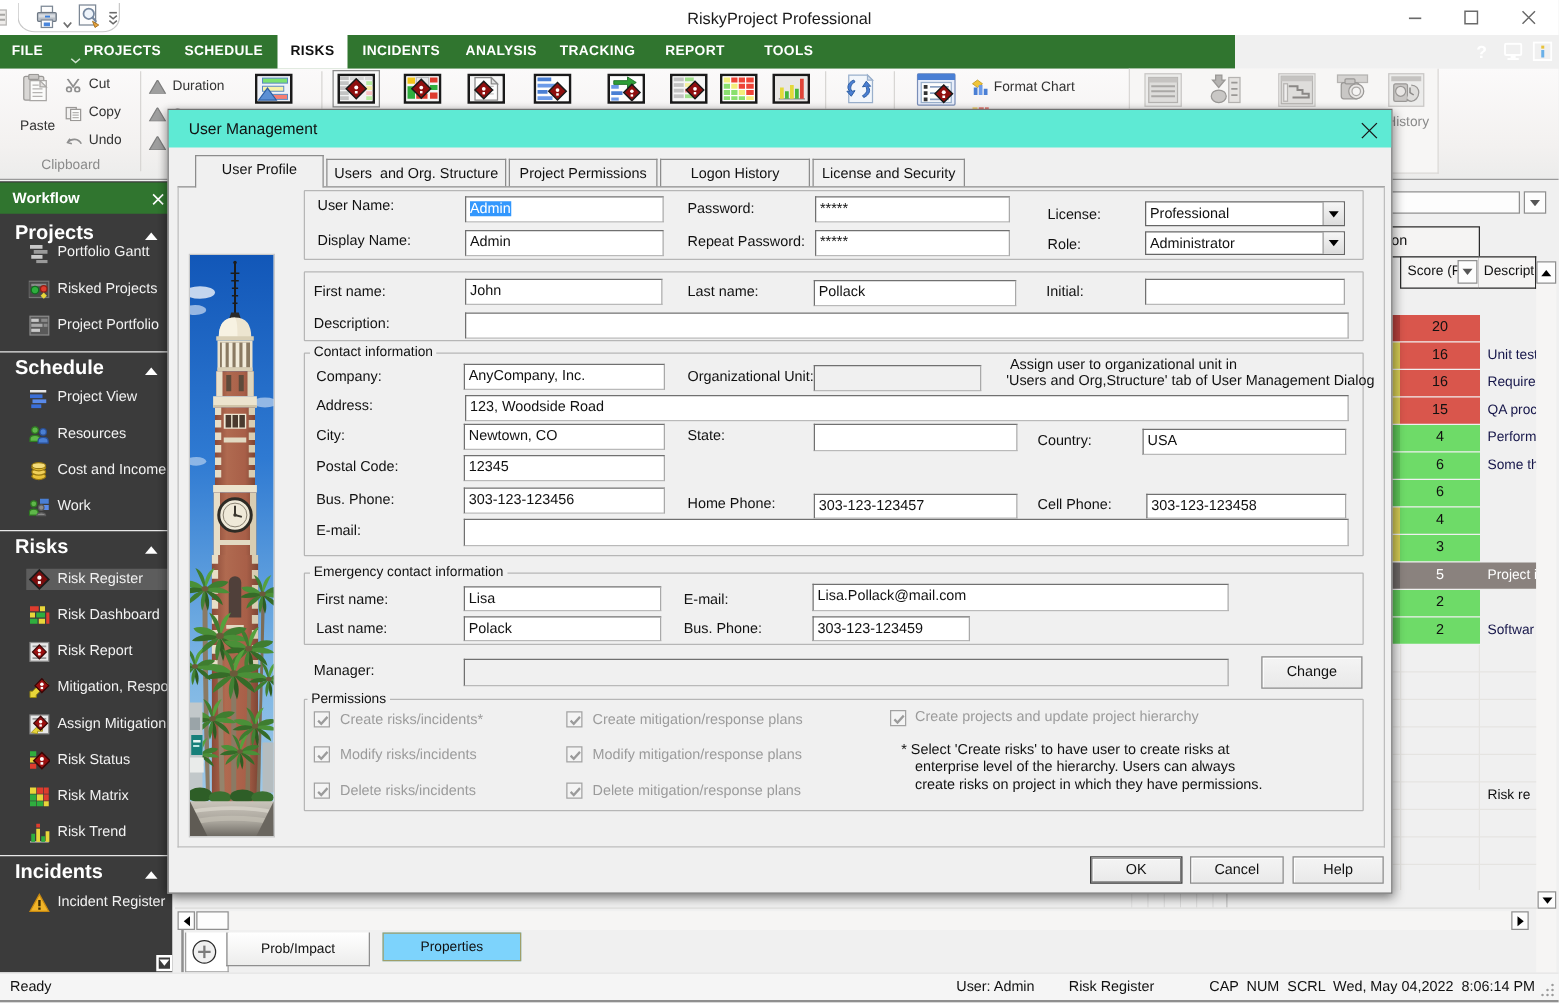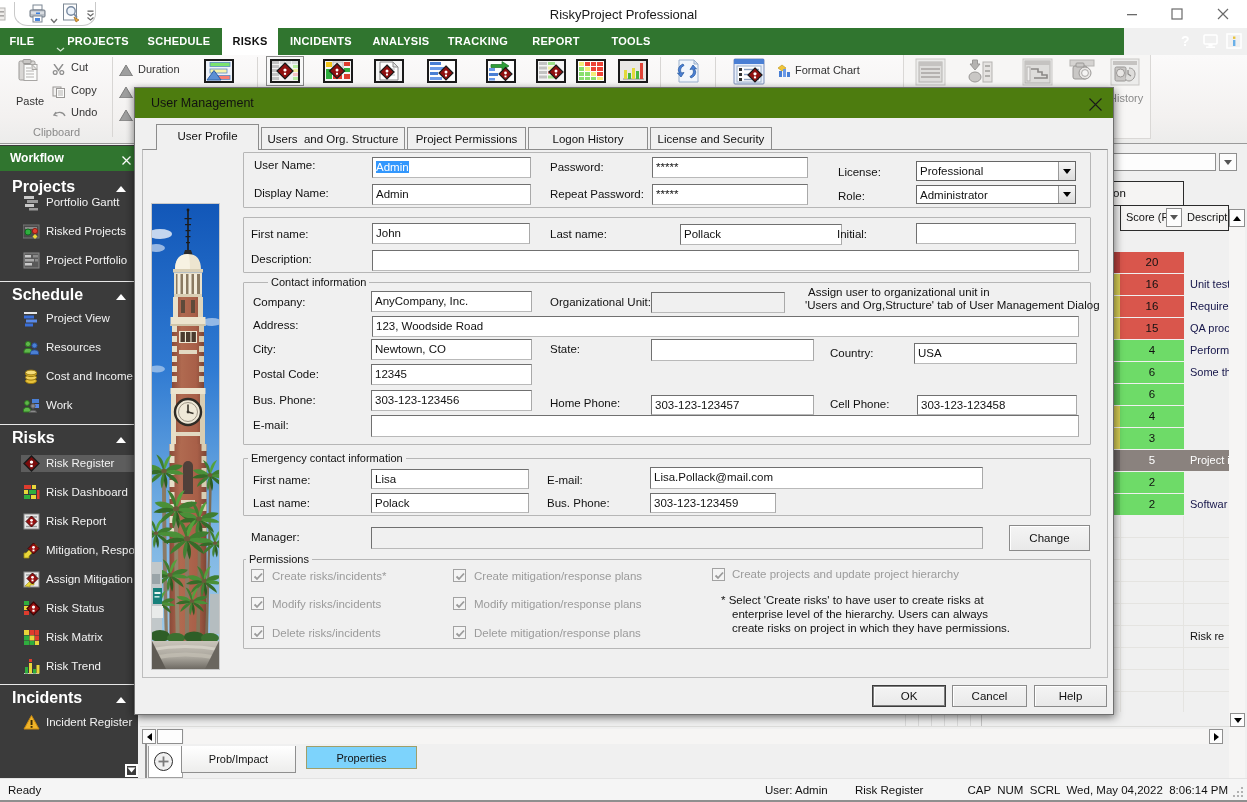--- a/index.html
+++ b/index.html
@@ -8,21 +8,21 @@
   .abs { position:absolute; }
   .app { position:absolute; inset:0; width:1247px; height:802px; overflow:hidden; }
 
   
   .titlebar { left:0; top:0; width:1247px; height:28px; background:#ffffff; }
   .app-title { top:7px; left:0; width:1247px; text-align:center; font-size:13px; color:#1a1a1a; }
   .qat { left:14px; top:2px; width:82px; height:24px; border:1px solid #c9c9c9; border-top:none; border-radius:0 0 14px 14px / 0 0 12px 12px; background:#fff; }
   .win-btn { top:0; width:30px; height:28px; display:flex; align-items:center; justify-content:center; }
 
   
-  .menubar { left:0; top:28px; width:1124px; height:27px; background:#30752f; }
+  .menubar { left:0; top:28px; width:988px; height:27px; background:#30752f; }
   .menu-item { top:0; height:27px; line-height:27px; color:#fff; font-size:11px; font-weight:bold; text-align:center; letter-spacing:.3px; }
   .menu-item.active { background:#ffffff; color:#111; font-weight:bold; }
 
   
   .ribbon { left:0; top:55px; width:1247px; height:89px; background:linear-gradient(#fbfafa,#f3f1f0 70%,#ececeb); border-bottom:1px solid #9a9a9a; }
   .rib-sep { top:2px; width:1px; height:80px; background:#d8d6d4; }
   .rib-label { font-size:11px; color:#333; }
   .rib-gray { color:#8a8a8a; }
   .icon-btn { border:2px solid #1a1a1a; background:#fff; }
 
@@ -53,21 +53,21 @@
   .arrow-up { width:0;height:0;border-left:4px solid transparent;border-right:4px solid transparent;border-bottom:5px solid #000; }
   .arrow-down { width:0;height:0;border-left:4px solid transparent;border-right:4px solid transparent;border-top:5px solid #000; }
   .arrow-left { width:0;height:0;border-top:4px solid transparent;border-bottom:4px solid transparent;border-right:5px solid #000; }
   .arrow-right { width:0;height:0;border-top:4px solid transparent;border-bottom:4px solid transparent;border-left:5px solid #000; }
 
   
   .statusbar { left:0; top:778px; width:1247px; height:24px; background:#f5f5f5; border-top:1px solid #e3e3e3; border-bottom:2px solid #8f8f8f; font-size:11.5px; color:#111; }
 
   
   .dialog { left:134px; top:87px; width:980px; height:628px; background:#f0f0f0; border:1px solid #707070; box-shadow:2px 3px 8px rgba(0,0,0,.4), -3px 1px 6px rgba(0,0,0,.18); }
-  .dlg-title { left:0; top:0; width:978px; height:30px; background:#4d7c0f; }
+  .dlg-title { left:0; top:0; width:978px; height:30px; background:#5eead4; }
   .dlg-title-text { left:16px; top:8px; font-size:12.5px; color:#111; }
   .tab { top:39px; height:23px; background:#f0f0f0; border:1px solid #8c8c8c; border-bottom:none; font-size:11.5px; color:#111; text-align:center; line-height:22px; }
   .tab.active { top:36px; height:26px; background:#f0f0f0; z-index:3; }
   .tab span { white-space:pre; }
   .tabpage { left:7px; top:61px; width:966px; height:529px; border:1px solid #bdbdbd; border-top-color:#8c8c8c; background:#f0f0f0; }
   .gb { position:absolute; border:1px solid #b6b6b6; border-radius:1px; }
   .gb-label { position:absolute; top:-7px; font-size:11px; color:#111; background:#f0f0f0; padding:0 3px; white-space:nowrap; }
   .lbl { position:absolute; font-size:11.5px; color:#111; white-space:nowrap; }
   .fld { position:absolute; background:#fff; border:1px solid #707070; border-bottom-color:#b9b9b9; border-right-color:#a9a9a9; font-size:11.5px; color:#111; line-height:19px; padding:0 3px; white-space:nowrap; overflow:hidden; }
   .fld.disabled { background:#f0f0f0; }
@@ -1026,28 +1026,28 @@
     <span>Administrator</span>
     <div class="drop">
           <div class="tri-down"></div>
         </div>
   </div>
 
   <div class="gb" style="left:108px;top:129px;width:848px;height:56px;"></div>
   <div class="lbl" style="left:116px;top:140px;">First name:</div>
   <div class="fld" style="left:237px;top:135px;width:158px;height:21px;"><span>John</span></div>
   <div class="lbl" style="left:415px;top:140px;">Last name:</div>
-  <div class="fld" style="left:516px;top:136px;width:162px;height:21px;margin-left:29px;"><span>Pollack</span></div>
+  <div class="fld" style="left:516px;top:136px;width:162px;height:21px;"><span>Pollack</span></div>
   <div class="lbl" style="left:702px;top:140px;">Initial:</div>
   <div class="fld" style="left:781px;top:135px;width:160px;height:21px;"><span></span></div>
   <div class="lbl" style="left:116px;top:165px;">Description:</div>
   <div class="fld" style="left:237px;top:162px;width:707px;height:21px;"><span></span></div>
 
   <div class="gb" style="left:108px;top:194px;width:848px;height:163px;">
-    <span class="gb-label" style="left:4px;margin-left:20px;">Contact information</span>
+    <span class="gb-label" style="left:4px;">Contact information</span>
   </div>
   <div class="lbl" style="left:118px;top:208px;">Company:</div>
   <div class="fld" style="left:236px;top:203px;width:161px;height:21px;"><span>AnyCompany, Inc.</span></div>
   <div class="lbl" style="left:415px;top:208px;">Organizational Unit:</div>
   <div class="fld disabled" style="left:516px;top:204px;width:134px;height:21px;"><span></span></div>
   <div class="note" style="left:673px;top:198px;">Assign user to organizational unit in</div>
   <div class="note" style="left:670px;top:211px;">'Users and Org,Structure' tab of User Management Dialog</div>
   <div class="lbl" style="left:118px;top:231px;">Address:</div>
   <div class="fld" style="left:237px;top:228px;width:707px;height:21px;"><span>123, Woodside Road</span></div>
   <div class="lbl" style="left:118px;top:255px;">City:</div>

